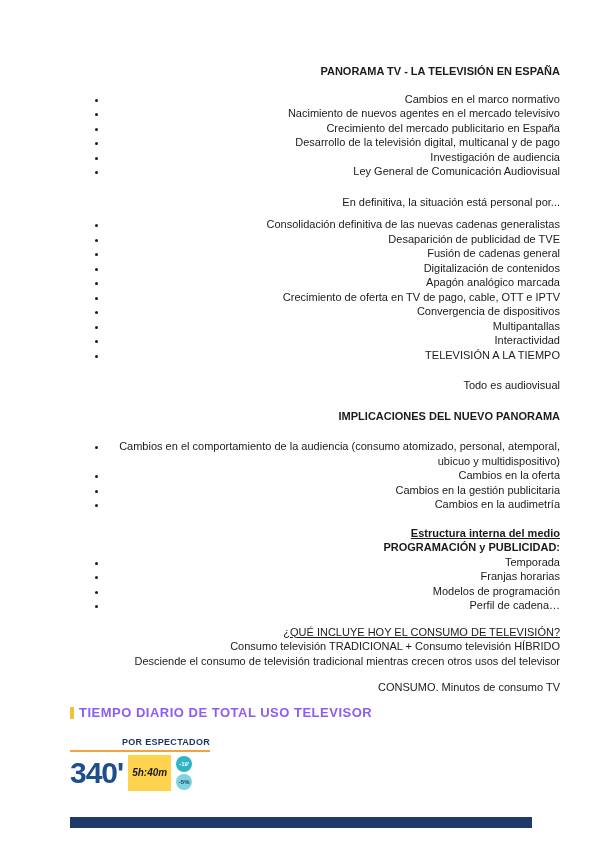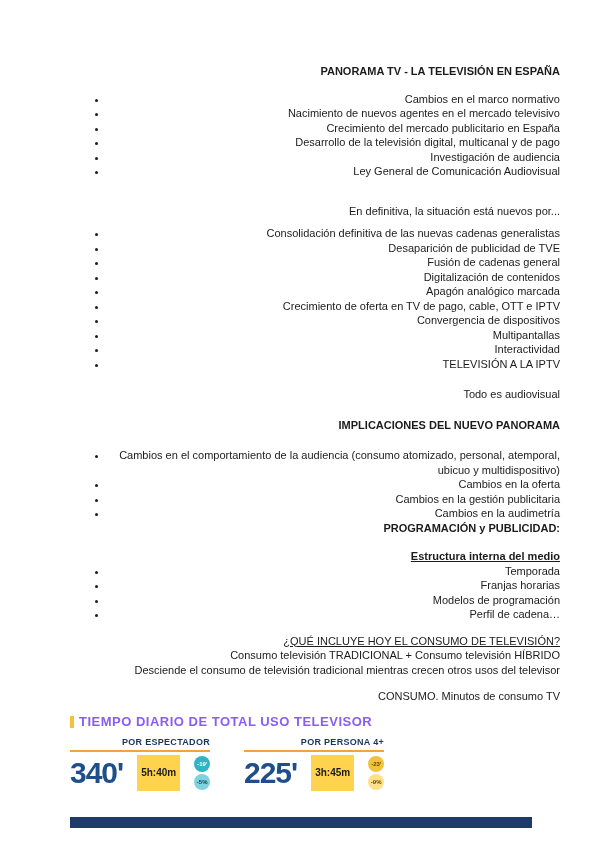--- a/index.html
+++ b/index.html
@@ -18,21 +18,21 @@
     overflow: hidden;
     background: #ffffff;
     text-align: right;
   }
   p, h1, h2, h3 { margin: 0; font-size: 11px; line-height: 14.5px; font-weight: normal; }
   .bold { font-weight: bold; }
   .underline { text-decoration: underline; }
   ul { margin: 0; padding-left: 38px; list-style: disc; }
   li { line-height: 14.5px; }
   .mb13 { margin-bottom: 13px; }
-  .mb16 { margin-bottom: 25px; }
+  .mb16 { margin-bottom: 16px; }
   .mb8  { margin-bottom: 8px; }
   .mt8  { margin-top: 16px; }
   .mt12 { margin-top: 12px; }
   .mt14 { margin-top: 14px; }
   .mt16 { margin-top: 16px; }
 
   
   .infographic { margin-top: 10px; position: relative; }
   .info-title {
     display: flex; align-items: center;
@@ -42,45 +42,46 @@
     letter-spacing: 0.5px;
     line-height: 16px;
   }
   .title-tick {
     display: inline-block;
     width: 4px; height: 12px;
     background: #f2c23c;
     margin-right: 5px;
   }
   .stats { display: flex; gap: 34px; margin-top: 7px; }
-  .stat { width: 140px; }
+  .stat { width: 140px; margin-top: 9px; }
   .stat-label {
     color: #17365d;
     font-weight: bold;
     font-size: 9px;
     letter-spacing: 0.3px;
     padding-bottom: 3px;
     border-bottom: 2px solid #f2a33c;
   }
-  .stat-row { display: flex; align-items: center; gap: 14px; margin-top: 3px; }
+  .stat-row { display: flex; align-items: center; gap: 5px; margin-top: 3px; }
   .stat-value {
     color: #1f4e8c;
     font-weight: bold;
     font-size: 30px;
     line-height: 32px;
     letter-spacing: -1px;
   }
   .duration-badge {
     background: #ffd34d;
     color: #1a1a1a;
     font-weight: bold;
     font-size: 10px;
     line-height: 12px;
     padding: 12px 4px;
     white-space: nowrap;
+    font-style: italic;
   }
   .deltas { display: flex; flex-direction: column; gap: 2px; }
   .delta {
     width: 16px; height: 16px;
     border-radius: 50%;
     display: flex; align-items: center; justify-content: center;
     font-size: 6px;
     font-weight: bold;
   }
   .delta.teal   { background: #2fb4c4; color: #ffffff; }
@@ -105,48 +106,48 @@
 
   <ul class="mb16">
       <li>Cambios en el marco normativo</li>
       <li>Nacimiento de nuevos agentes en el mercado televisivo</li>
       <li>Crecimiento del mercado publicitario en España</li>
       <li>Desarrollo de la televisión digital, multicanal y de pago</li>
       <li>Investigación de audiencia</li>
       <li>Ley General de Comunicación Audiovisual</li>
     </ul>
 
-  <p class="mb8">En definitiva, la situación está nuevos por...</p>
+  <p class="mb8">En definitiva, la situación está personal por...</p>
 
   <ul>
       <li>Consolidación definitiva de las nuevas cadenas generalistas</li>
       <li>Desaparición de publicidad de TVE</li>
       <li>Fusión de cadenas general</li>
       <li>Digitalización de contenidos</li>
       <li>Apagón analógico marcada</li>
       <li>Crecimiento de oferta en TV de pago, cable, OTT e IPTV</li>
       <li>Convergencia de dispositivos</li>
       <li>Multipantallas</li>
       <li>Interactividad</li>
-      <li>TELEVISIÓN A LA IPTV</li>
+      <li>TELEVISIÓN A LA TIEMPO</li>
     </ul>
 
   <p class="mt8">Todo es audiovisual</p>
 
   <h2 class="bold mt16">IMPLICACIONES DEL NUEVO PANORAMA</h2>
 
   <ul class="mt8">
       <li>Cambios en el comportamiento de la audiencia (consumo atomizado, personal, atemporal, ubicuo y multidispositivo)</li>
       <li>Cambios en la oferta</li>
       <li>Cambios en la gestión publicitaria</li>
       <li>Cambios en la audimetría</li>
     </ul>
 
+  <h3 class="bold underline mt14">Estructura interna del medio</h3>
   <h3 class="bold">PROGRAMACIÓN y PUBLICIDAD:</h3>
-  <h3 class="bold underline mt14">Estructura interna del medio</h3>
 
   <ul>
       <li>Temporada</li>
       <li>Franjas horarias</li>
       <li>Modelos de programación</li>
       <li>Perfil de cadena…</li>
     </ul>
 
   <p class="underline mt12">¿QUÉ INCLUYE HOY EL CONSUMO DE TELEVISIÓN?</p>
   <p>Consumo televisión TRADICIONAL + Consumo televisión HÍBRIDO</p>
@@ -167,30 +168,19 @@
         <div class="stat-row">
           <span class="stat-value">340'</span>
           <span class="duration-badge">5h:40m</span>
           <span class="deltas">
             <span class="delta teal">-19'</span>
             <span class="delta teal2">-5%</span>
           </span>
         </div>
       </div>
 
-      <div class="stat">
-        <div class="stat-label">POR PERSONA 4+</div>
-        <div class="stat-row">
-          <span class="stat-value">225'</span>
-          <span class="duration-badge">3h:45m</span>
-          <span class="deltas">
-            <span class="delta yellow">-23'</span>
-            <span class="delta yellow2">-9%</span>
-          </span>
-        </div>
-      </div>
 
     </div>
   </div>
 
   <div class="footer-bar"></div>
 
 </div>
 
 </body></html>

